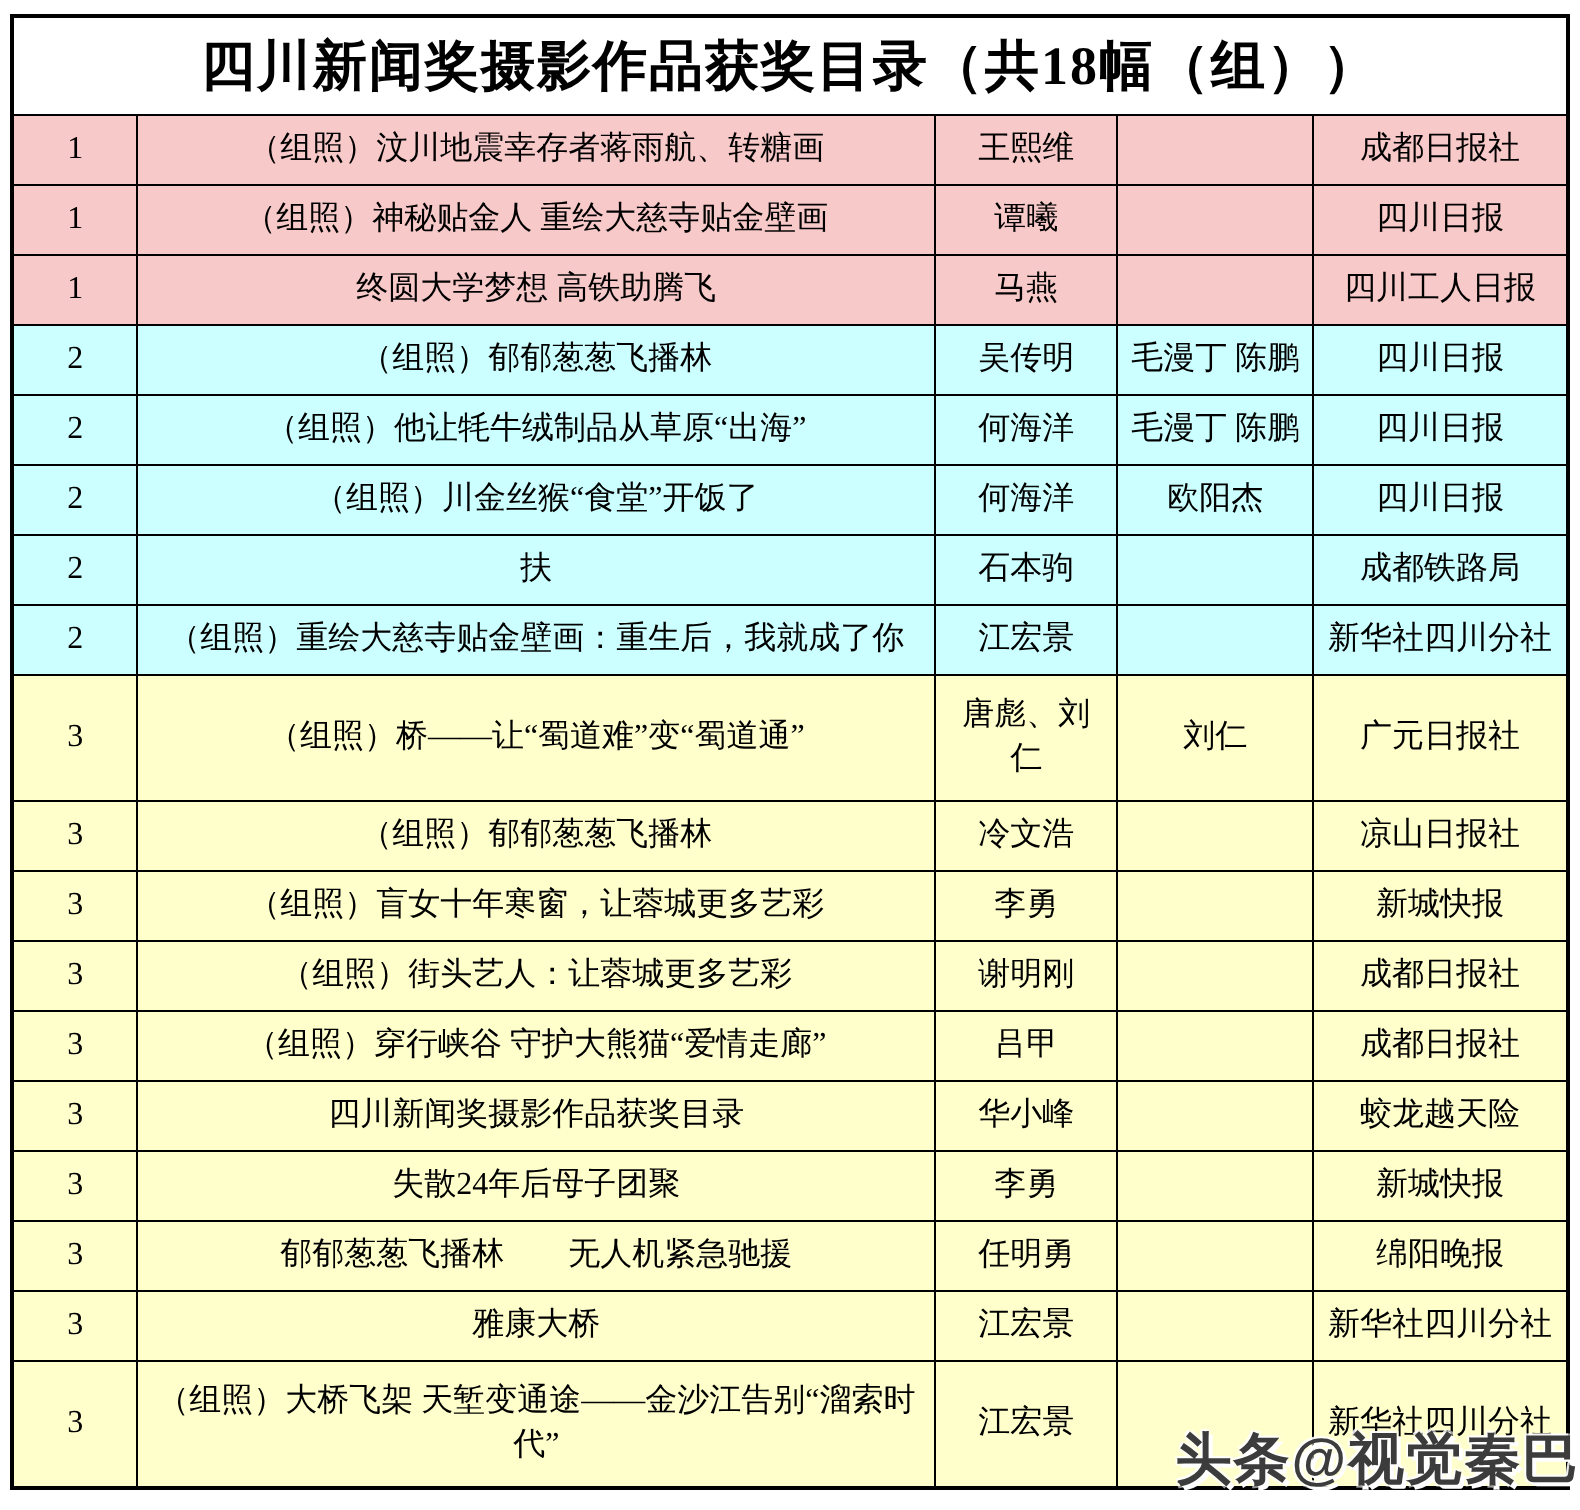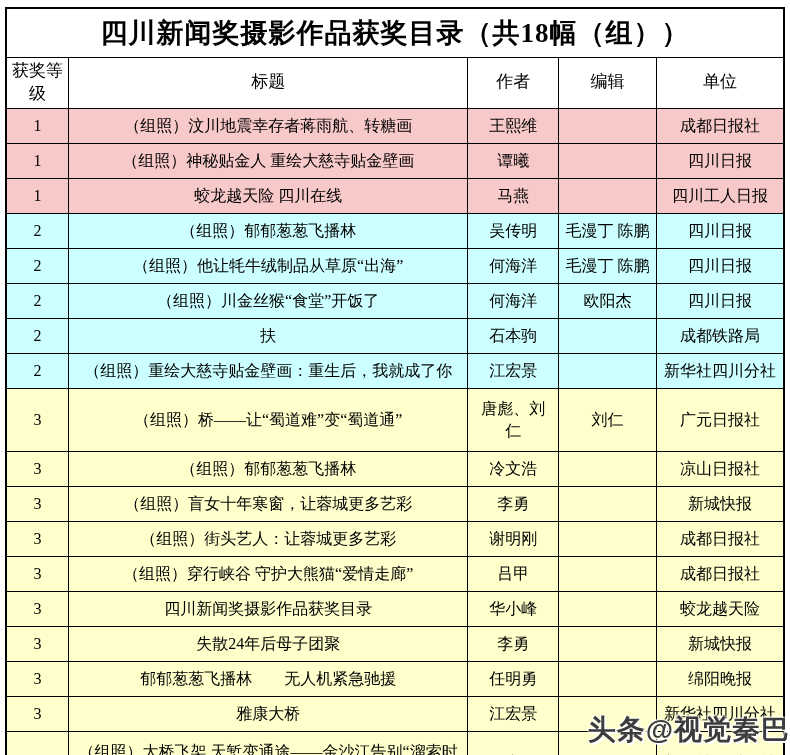--- a/index.html
+++ b/index.html
@@ -94,46 +94,39 @@
       <col class="col-level">
       <col class="col-title">
       <col class="col-author">
       <col class="col-editor">
       <col class="col-unit">
     </colgroup>
     <thead>
       <tr class="title-row">
         <td colspan="5">四川新闻奖摄影作品获奖目录（共18幅（组））</td>
       </tr>
-      <tr class="header-row">
-        <th>获奖等级</th>
-        <th>标题</th>
-        <th>作者</th>
-        <th>编辑</th>
-        <th>单位</th>
-      </tr>
     </thead>
     <tbody>
         <tr style="background: rgb(248, 201, 201);">
           <td>1</td>
           <td>（组照）汶川地震幸存者蒋雨航、转糖画</td>
           <td>王熙维</td>
           <td></td>
           <td>成都日报社</td>
         </tr>
         <tr style="background: rgb(248, 201, 201);">
           <td>1</td>
           <td>（组照）神秘贴金人 重绘大慈寺贴金壁画</td>
           <td>谭曦</td>
           <td></td>
           <td>四川日报</td>
         </tr>
         <tr style="background: rgb(248, 201, 201);">
           <td>1</td>
-          <td>蛟龙越天险 四川在线</td>
+          <td>终圆大学梦想 高铁助腾飞</td>
           <td>马燕</td>
           <td></td>
           <td>四川工人日报</td>
         </tr>
         <tr style="background: rgb(204, 255, 255);">
           <td>2</td>
           <td>（组照）郁郁葱葱飞播林</td>
           <td>吴传明</td>
           <td>毛漫丁 陈鹏</td>
           <td>四川日报</td>

